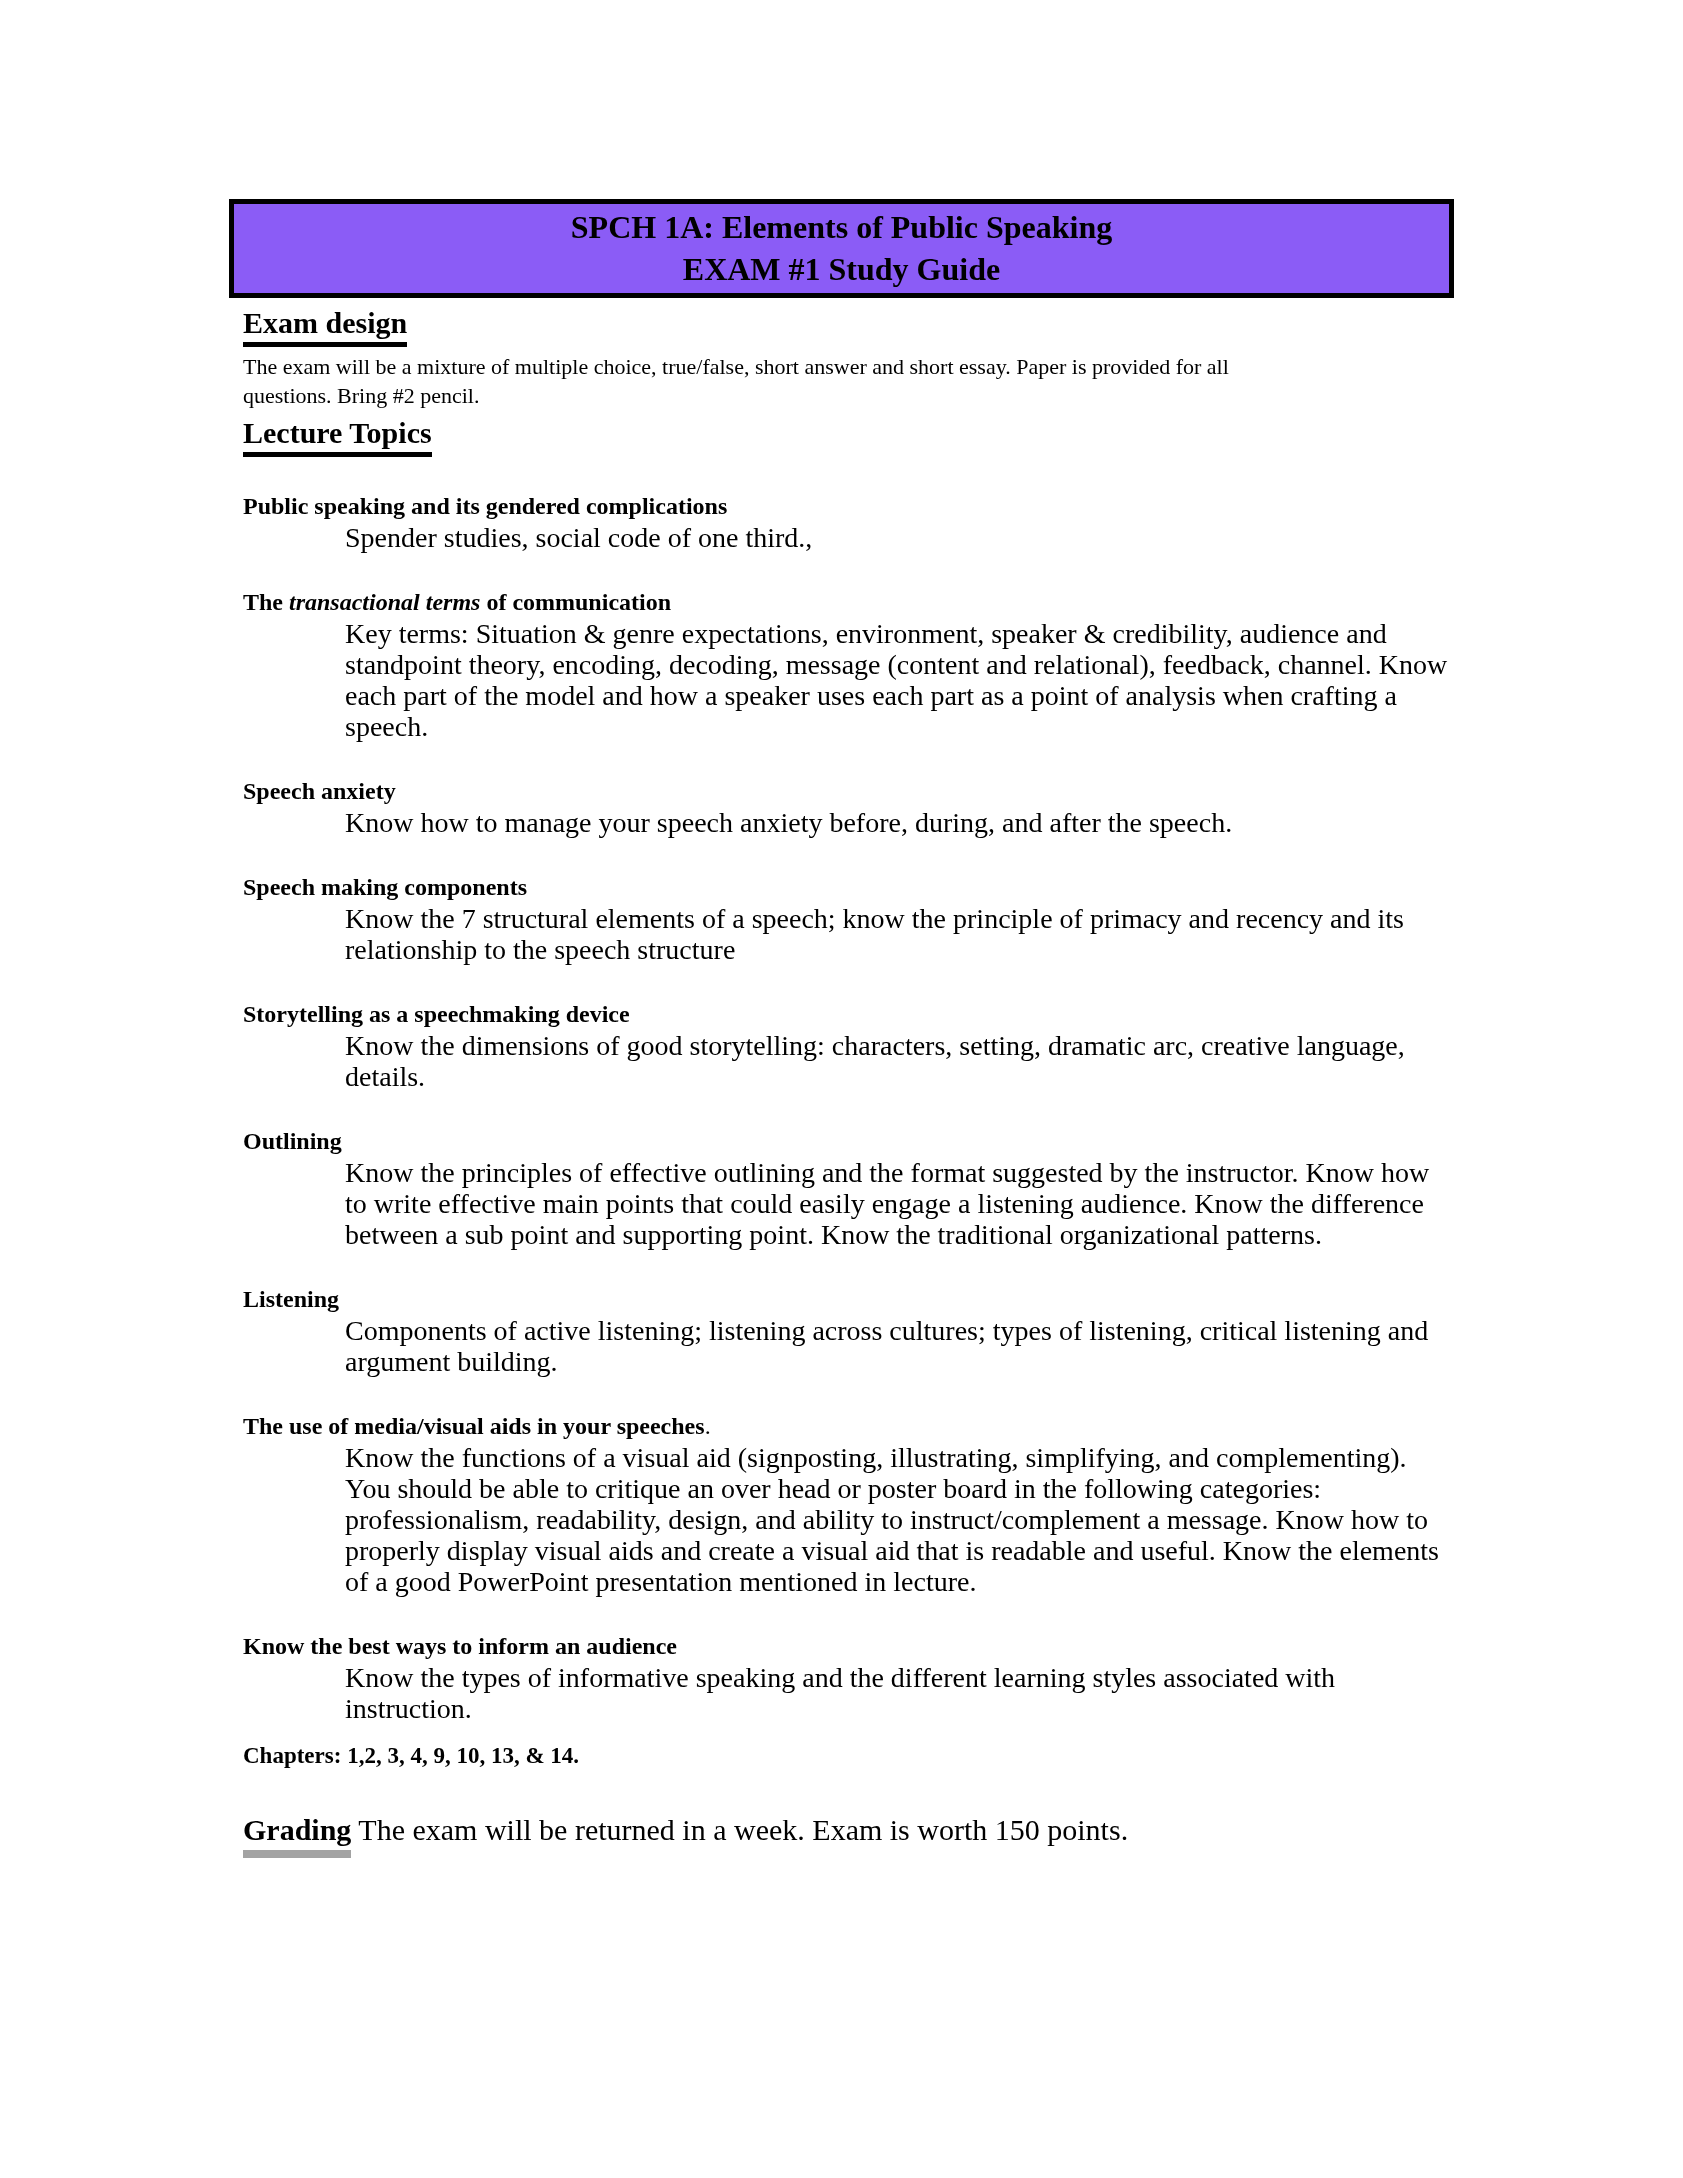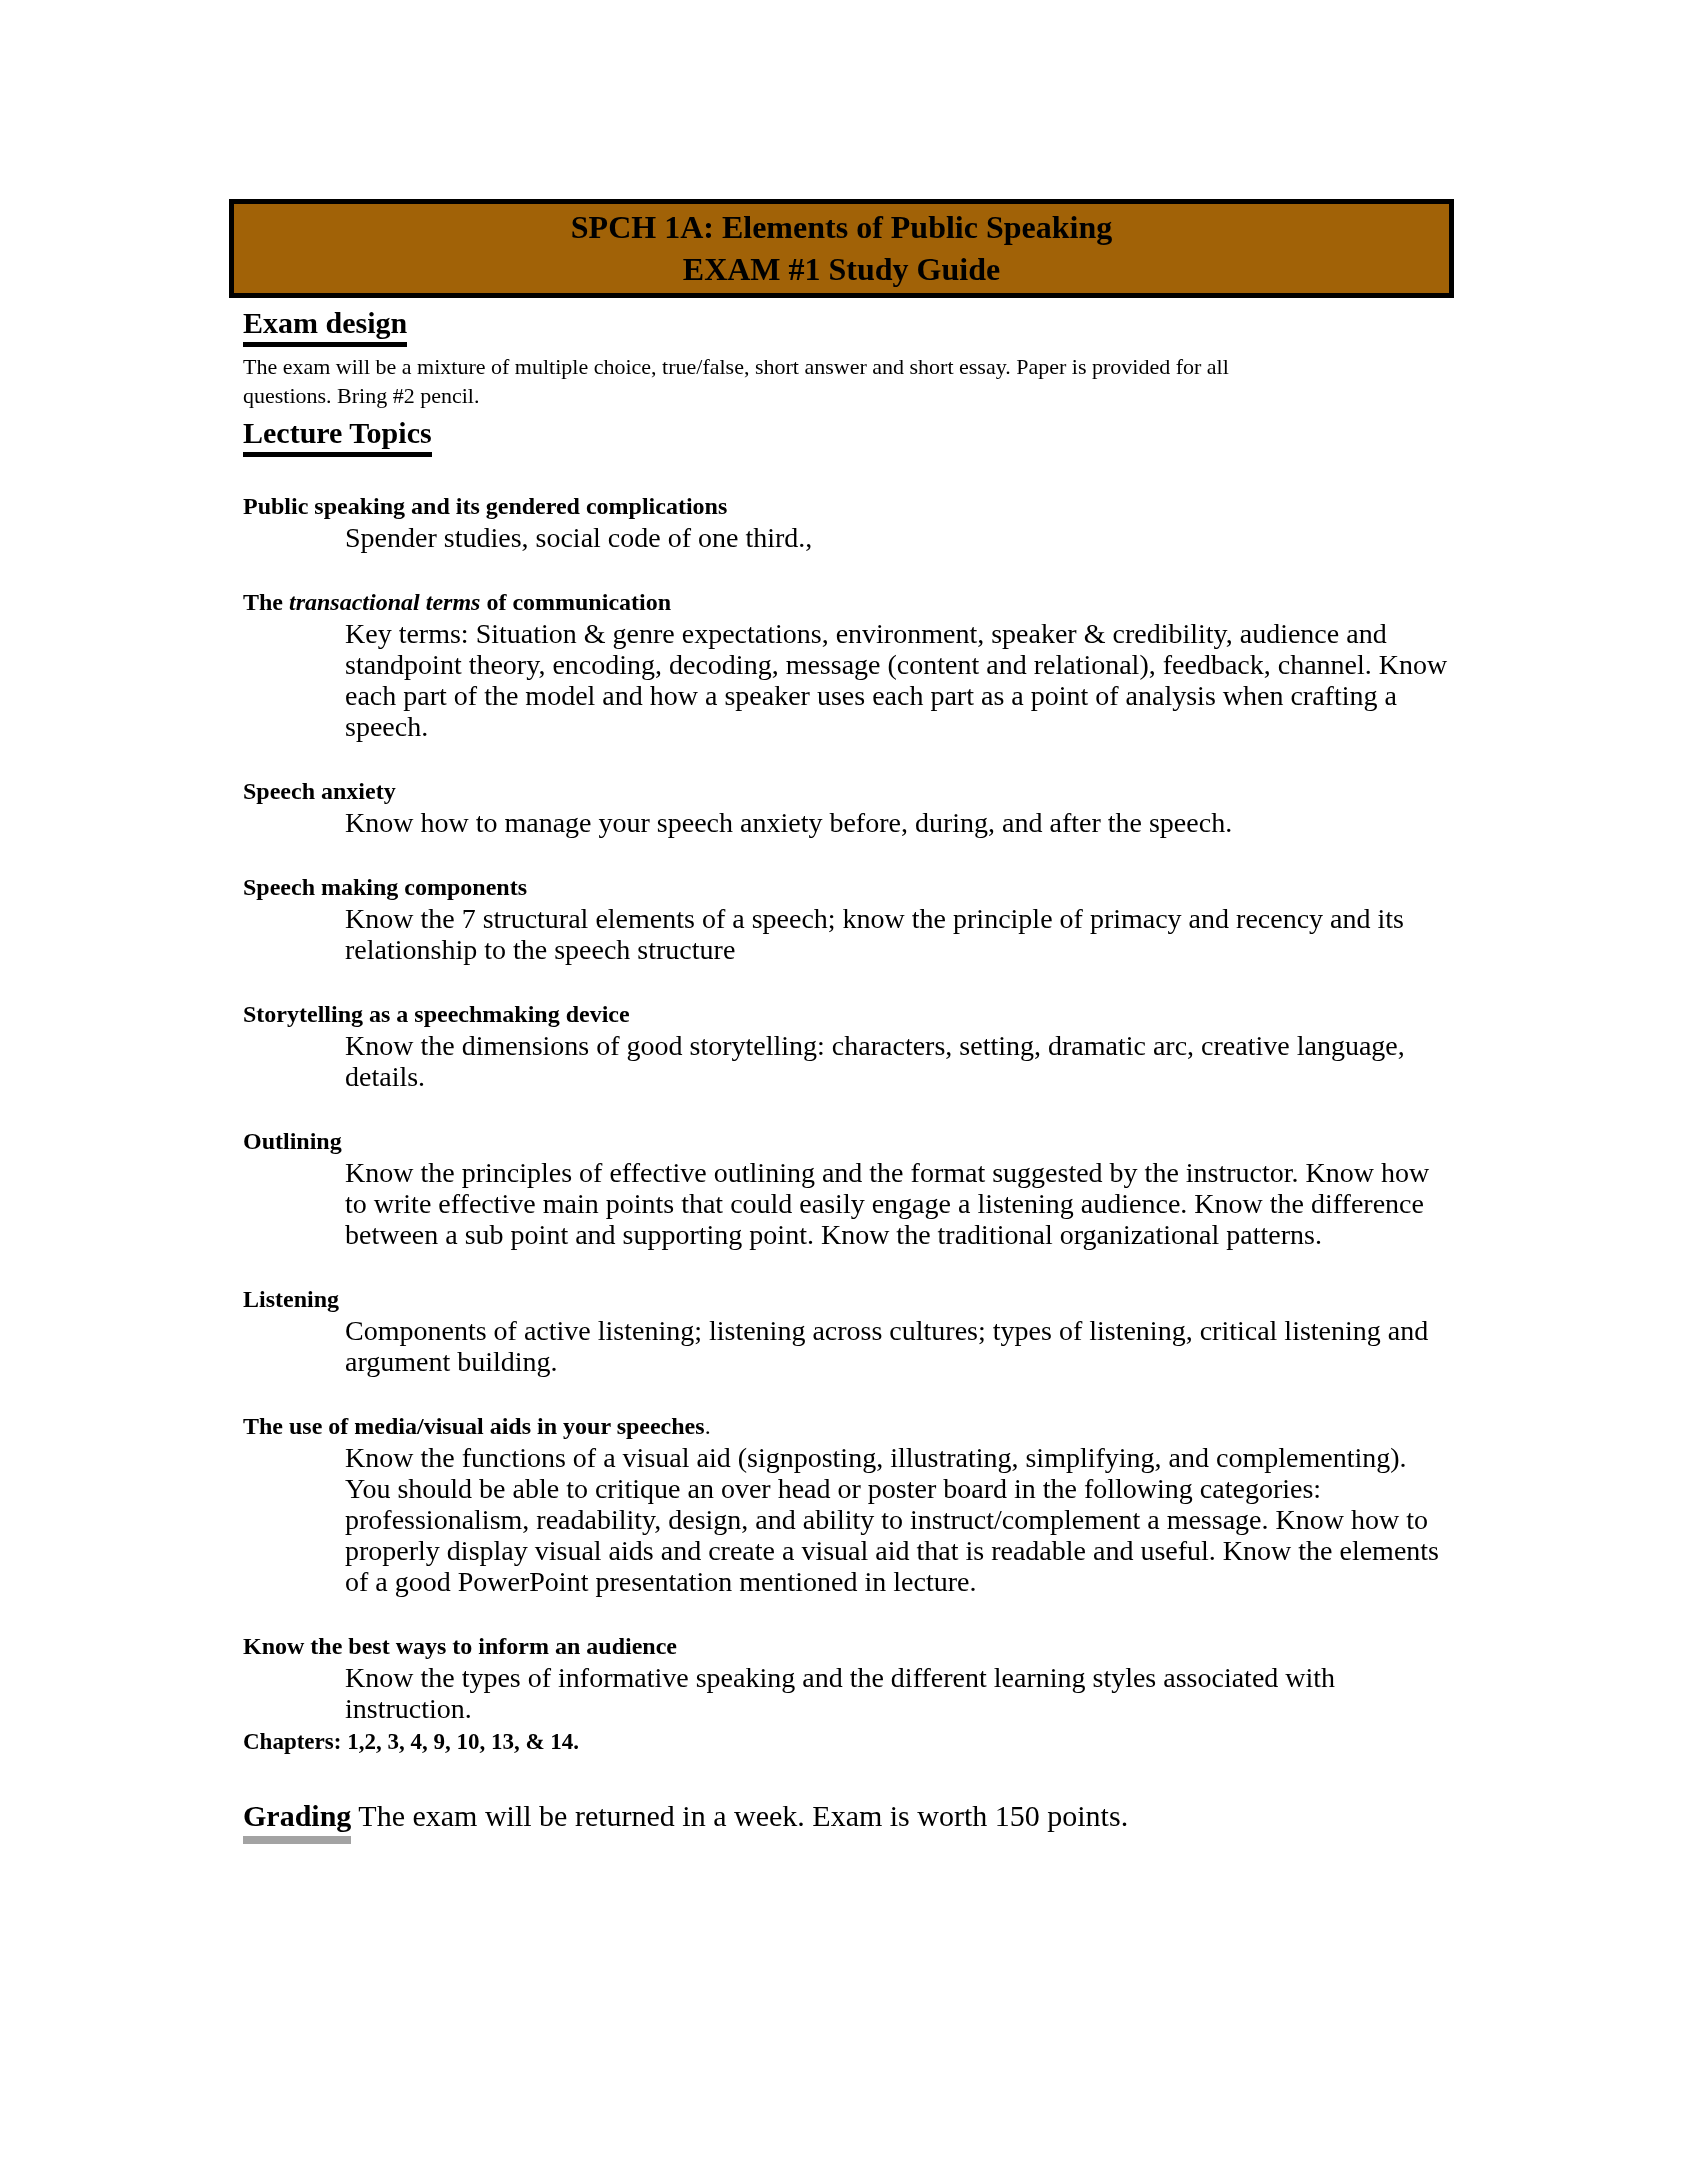--- a/index.html
+++ b/index.html
@@ -15,21 +15,21 @@
     color: #000000;
     font-family: "Liberation Serif", serif;
     overflow: hidden;
   }
   .title-box {
     position: absolute;
     left: 229px;
     top: 199px;
     width: 1215px;
     border: 5px solid #000000;
-    background: #a16207;
+    background: #8b5cf6;
     text-align: center;
     font-weight: bold;
     font-size: 32px;
     line-height: 42px;
     padding: 2px 0 3px 0;
   }
   .content {
     position: absolute;
     left: 243px;
     top: 305px;
@@ -74,21 +74,21 @@
   .topic-body {
     font-size: 28px;
     line-height: 31px;
     margin: 0 0 0 102px;
     white-space: pre;
   }
   .chapters-line {
     font-size: 23px;
     font-weight: bold;
     line-height: 30px;
-    margin-top: 3px;
+    margin-top: 17px;
   }
   .grading-line {
     margin-top: 40px;
     font-size: 30px;
     line-height: 38px;
   }
   .grading-line .g-head {
     font-weight: bold;
     display: inline-block;
     border-bottom: 8px solid #a3a3a3;

